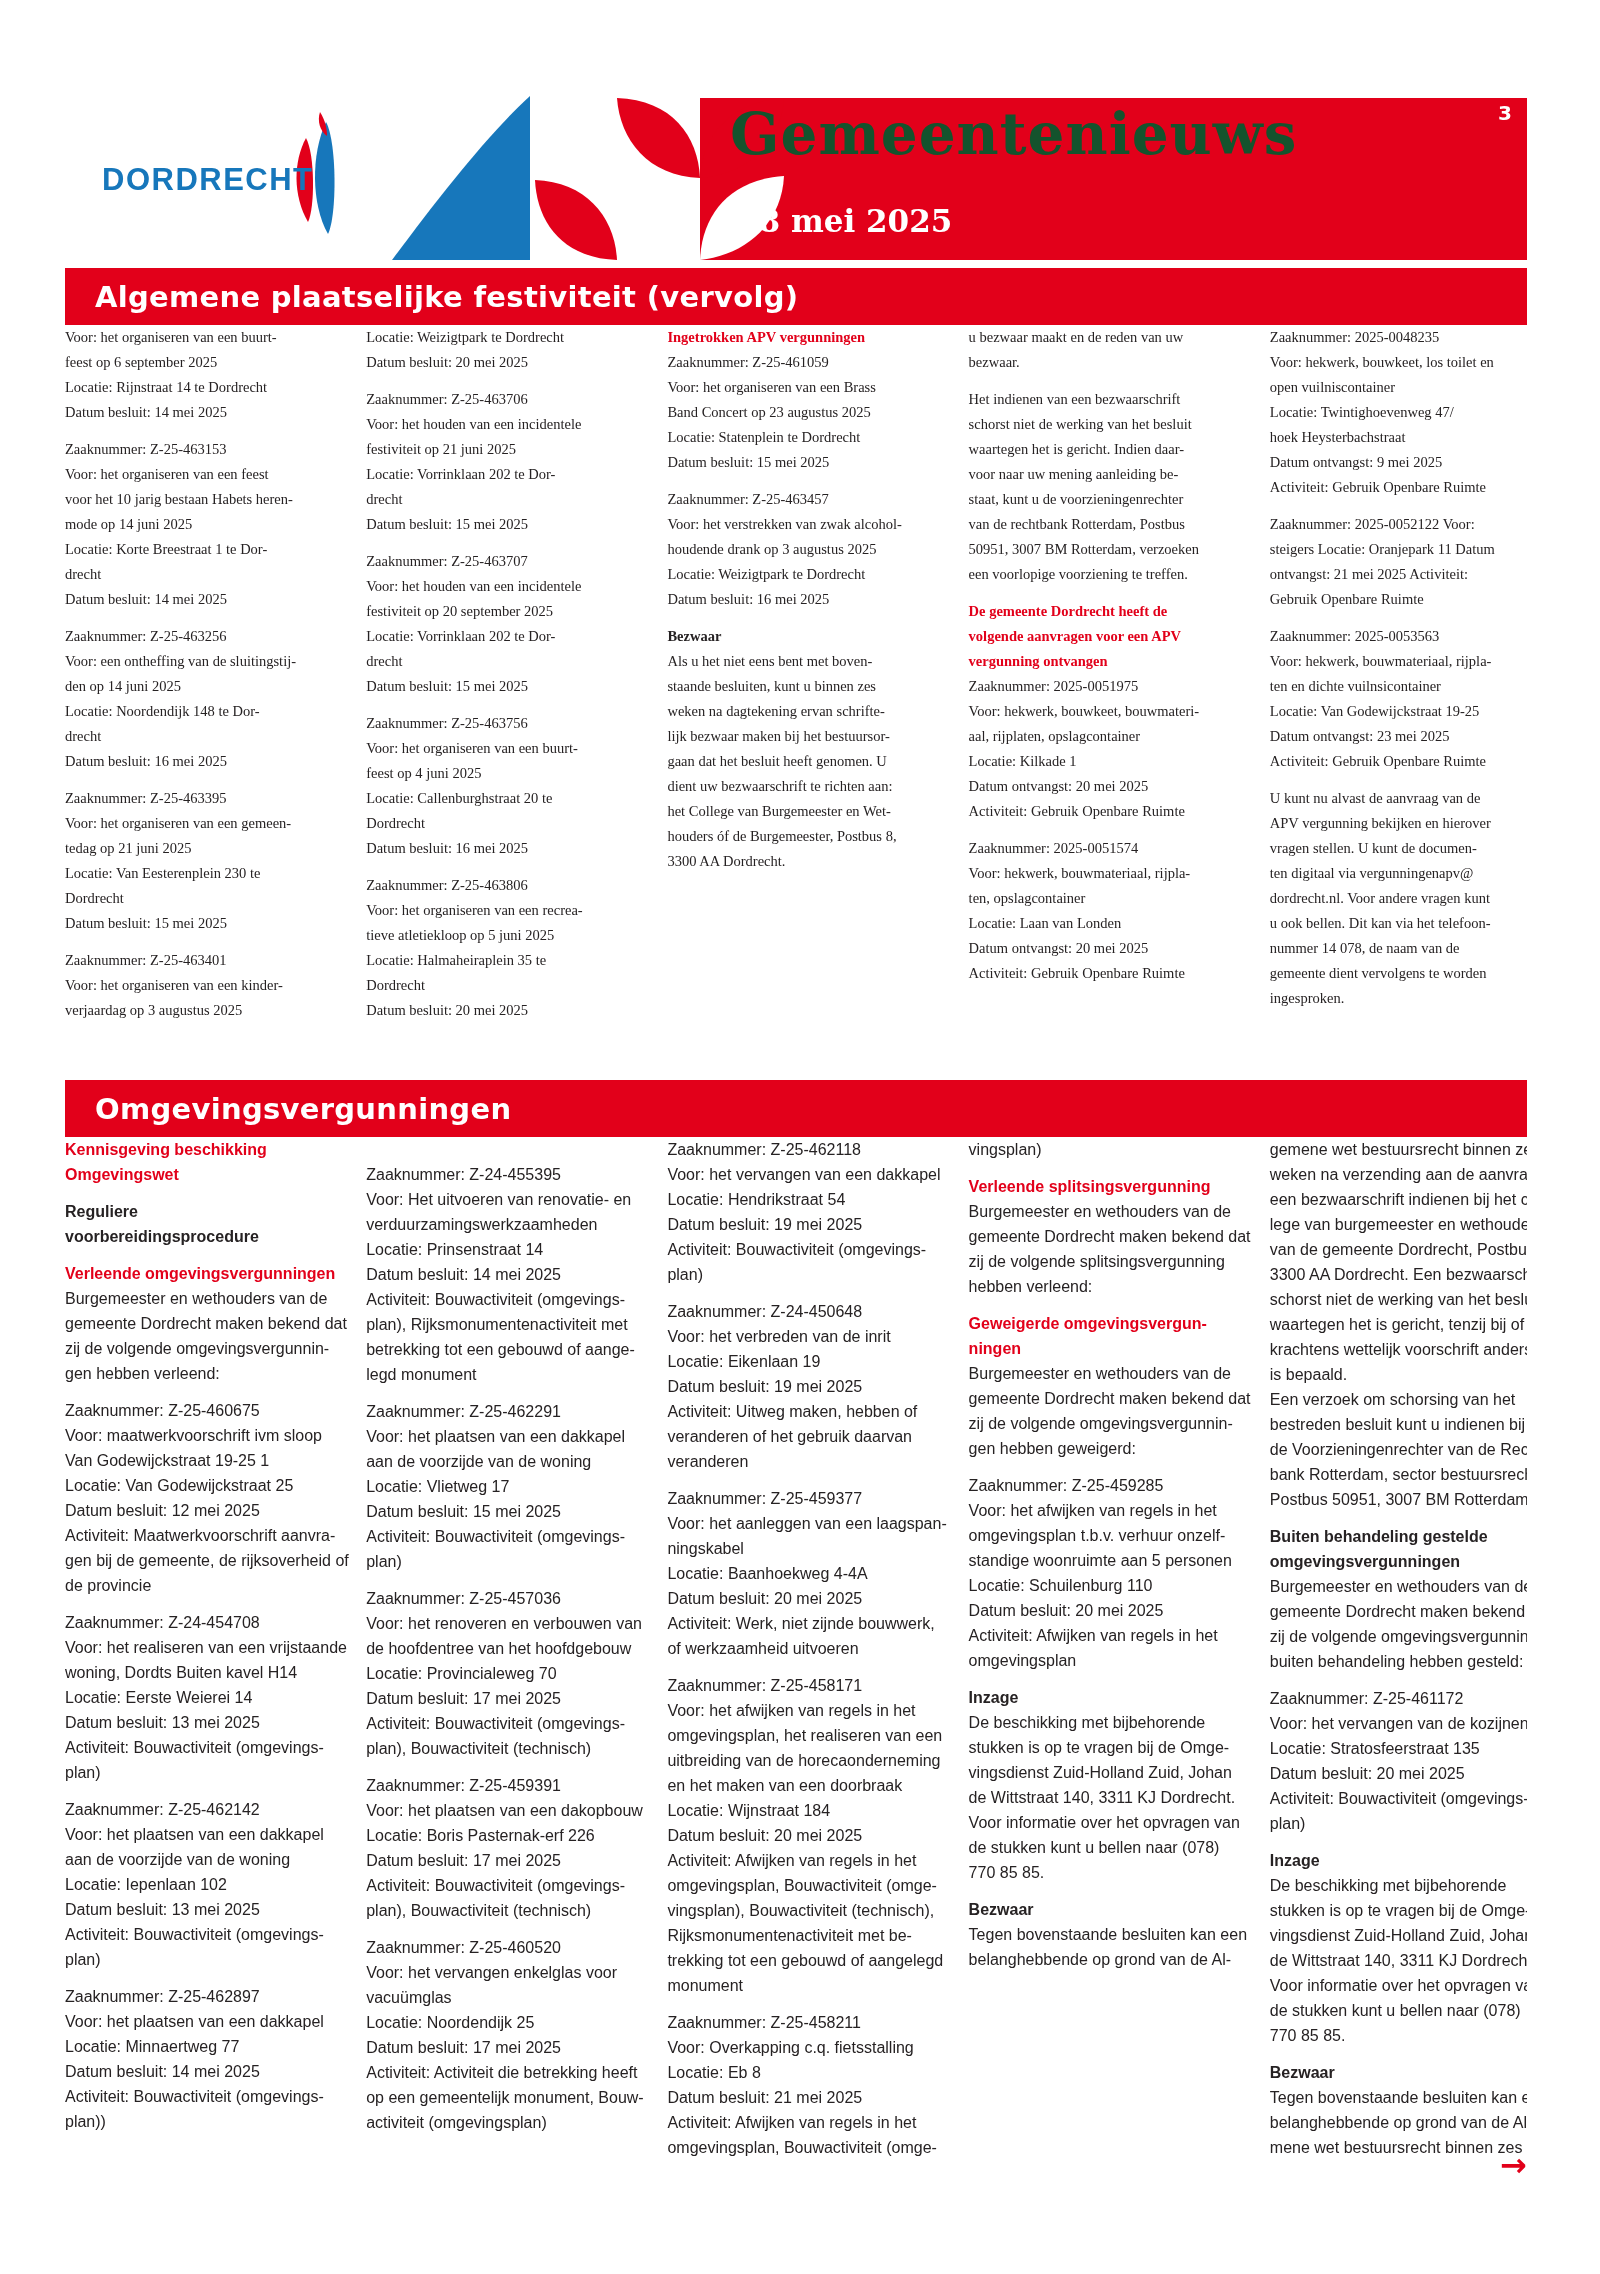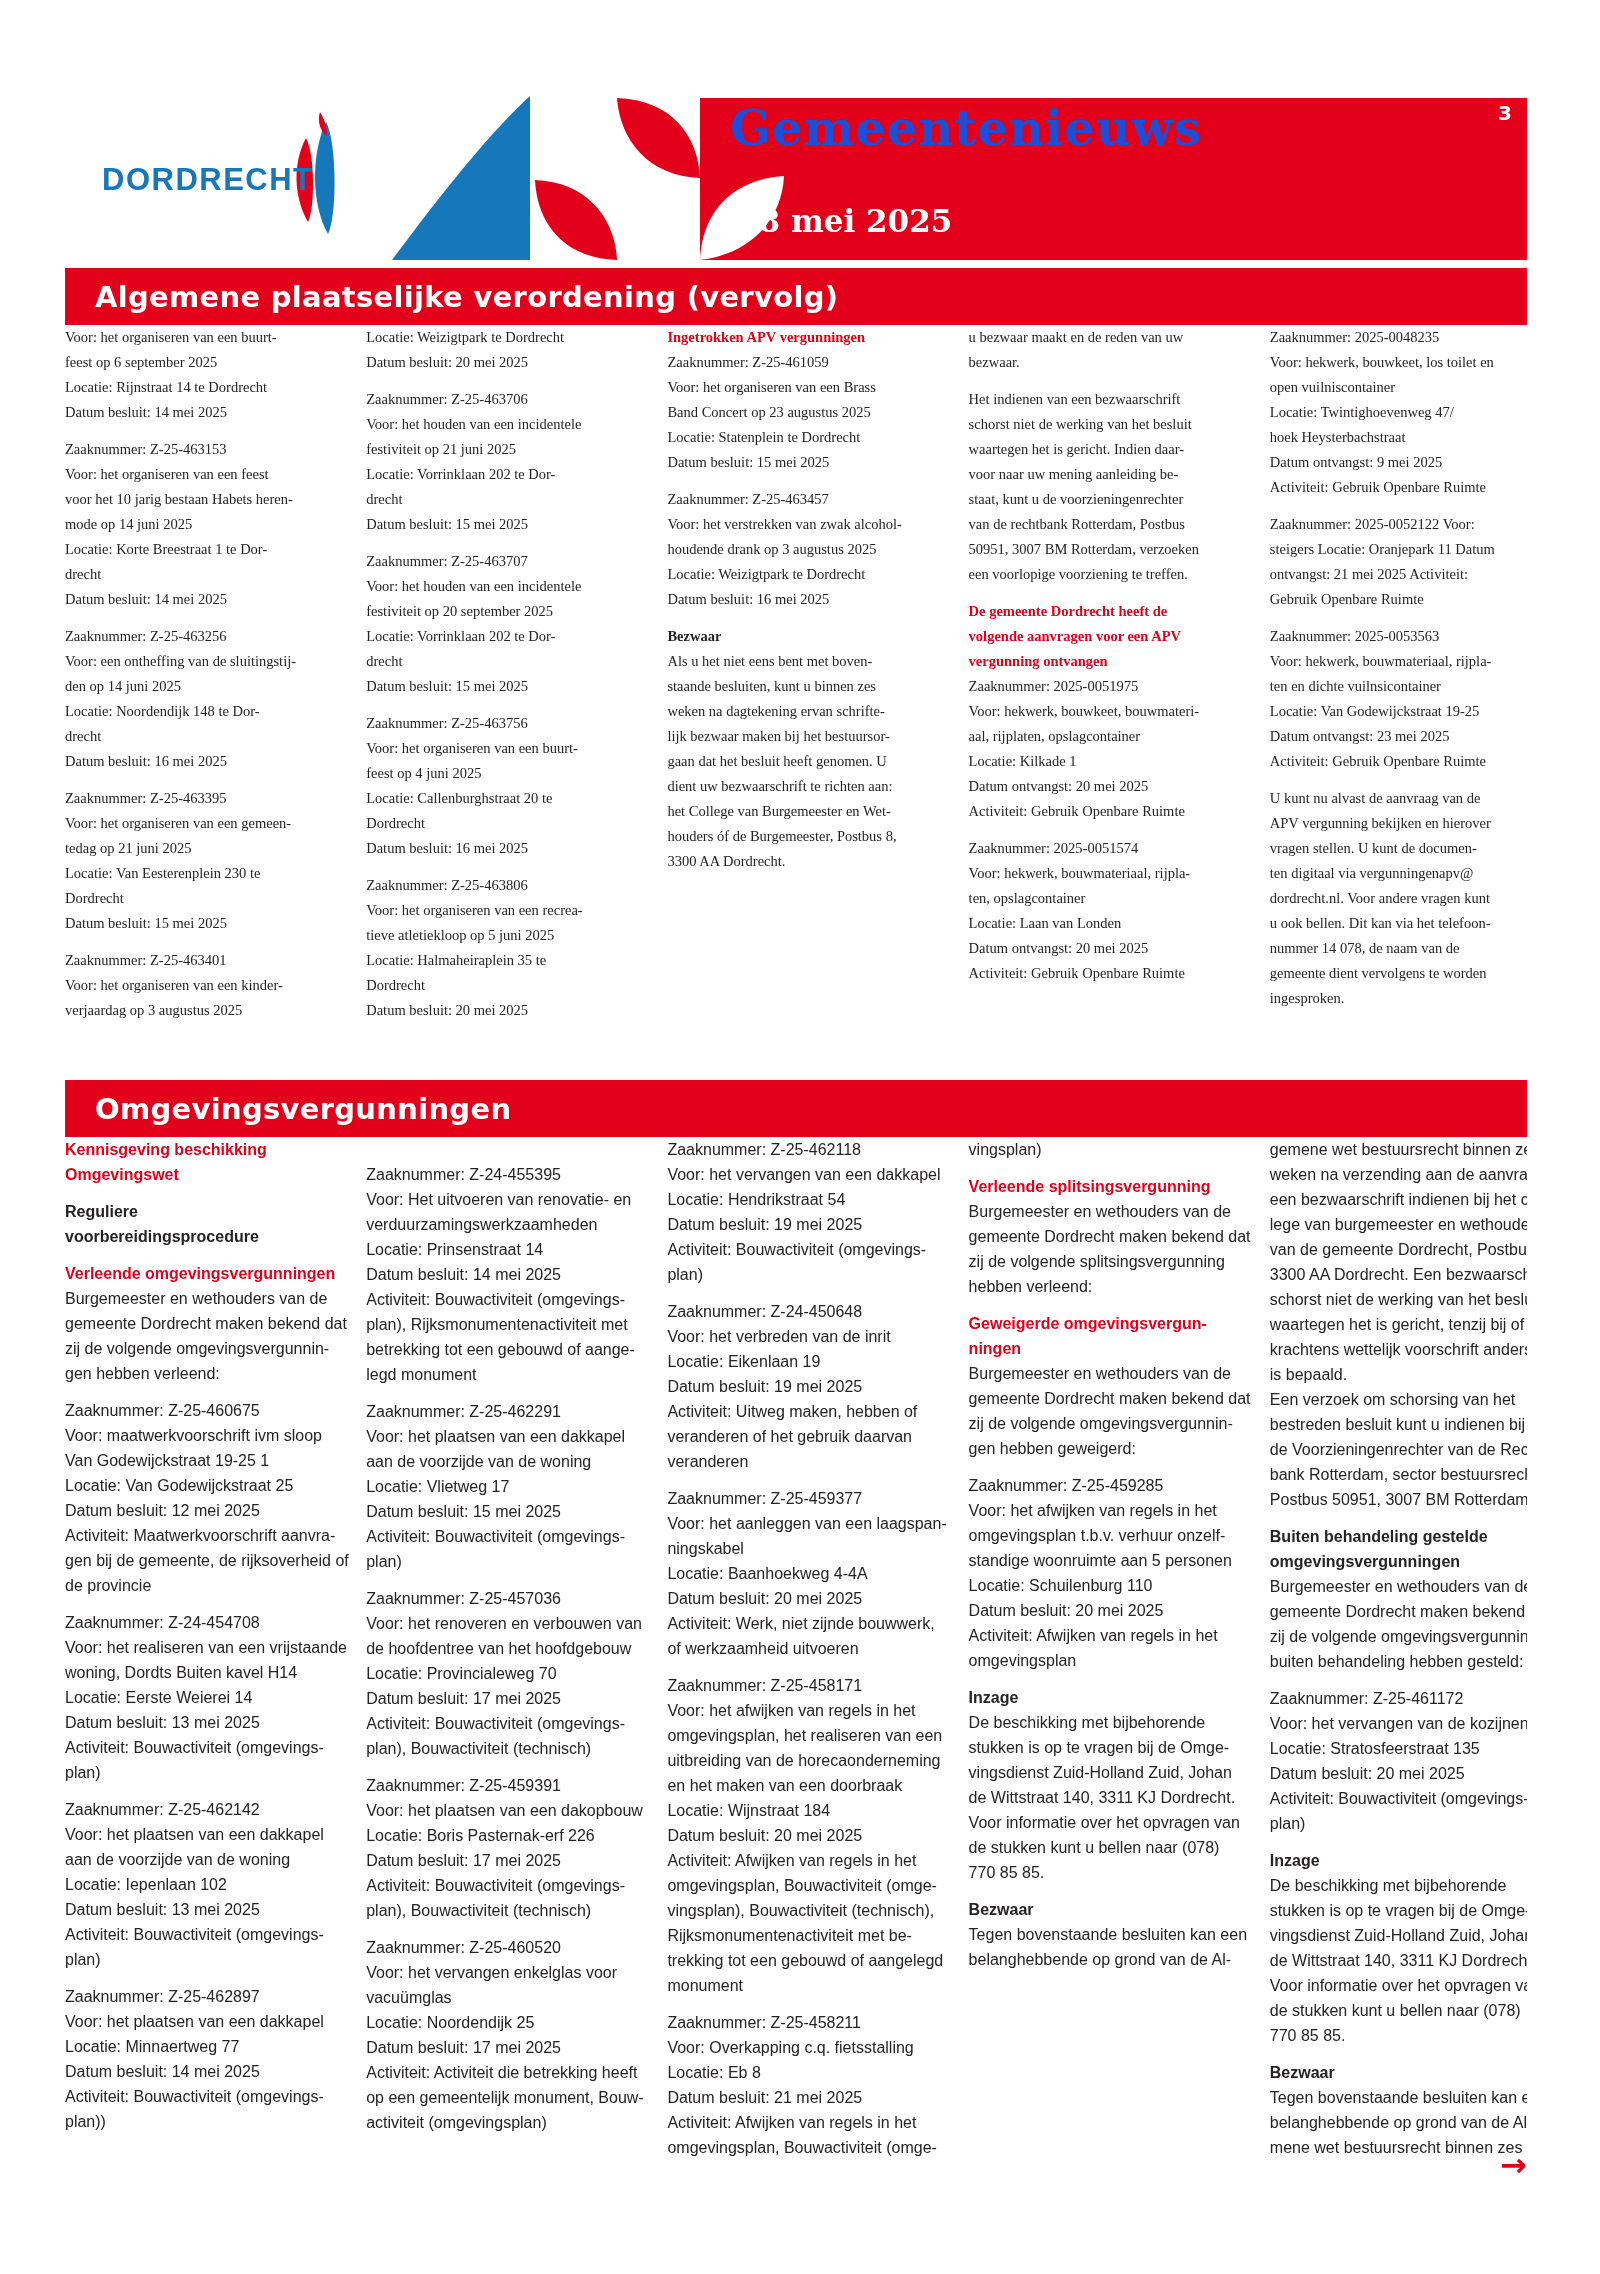--- a/index.html
+++ b/index.html
@@ -23,22 +23,22 @@
   .logo-text{
     position:absolute;left:102px;top:162px;
     font-family:"Liberation Sans",sans-serif;
     font-weight:700;font-size:31px;letter-spacing:1.5px;
     color:var(--blue);
   }
   .logo-icon{position:absolute;left:286px;top:110px;}
   .masthead-title{
     position:absolute;left:730px;top:100px;width:780px;
     font-family:"DejaVu Serif",serif;
-    font-weight:700;font-size:48px;letter-spacing:1px;
-    color:#1d4ed8;white-space:nowrap;
+    font-weight:700;font-size:58px;letter-spacing:1px;
+    color:#14532d;white-space:nowrap;
   }
   .masthead-date{
     position:absolute;left:737px;top:203px;
     font-family:"DejaVu Serif",serif;
     font-weight:700;font-size:31px;color:#fff;
   }
   .page-number{
     position:absolute;left:1498px;top:101px;
     font-weight:700;font-size:20px;color:#fff;
     font-family:"DejaVu Sans",sans-serif;
@@ -106,21 +106,21 @@
       <path d="M 40,12 C 25,44 25,94 42,124 C 51,106 51,32 40,12 Z" fill="#1777bb"></path>
       <path d="M 34,2 C 39,10 41,18 41,26 C 34,21 31,11 34,2 Z" fill="#e2001a"></path>
     </svg>
 
     <div class="logo-text">DORDRECHT</div>
     <div class="masthead-title">Gemeentenieuws</div>
     <div class="masthead-date">28 mei 2025</div>
     <div class="page-number">3</div>
   </div>
 
-  <div class="banner">Algemene plaatselijke verordening (vervolg)</div>
+  <div class="banner">Algemene plaatselijke festiviteit (vervolg)</div>
   <div class="cols cols-1 f-serif">
       <div class="col">
         <p class=""><span>Voor: het organiseren van een buurt-
 feest op 6 september 2025
 Locatie: </span><span class="b">Rijnstraat 14 te Dordrecht</span><span>
 Datum besluit: 14 mei 2025</span></p>
         <p class=""><span>Zaaknummer: Z-25-463153
 Voor: het organiseren van een feest
 voor het 10 jarig bestaan Habets heren-
 mode op 14 juni 2025

